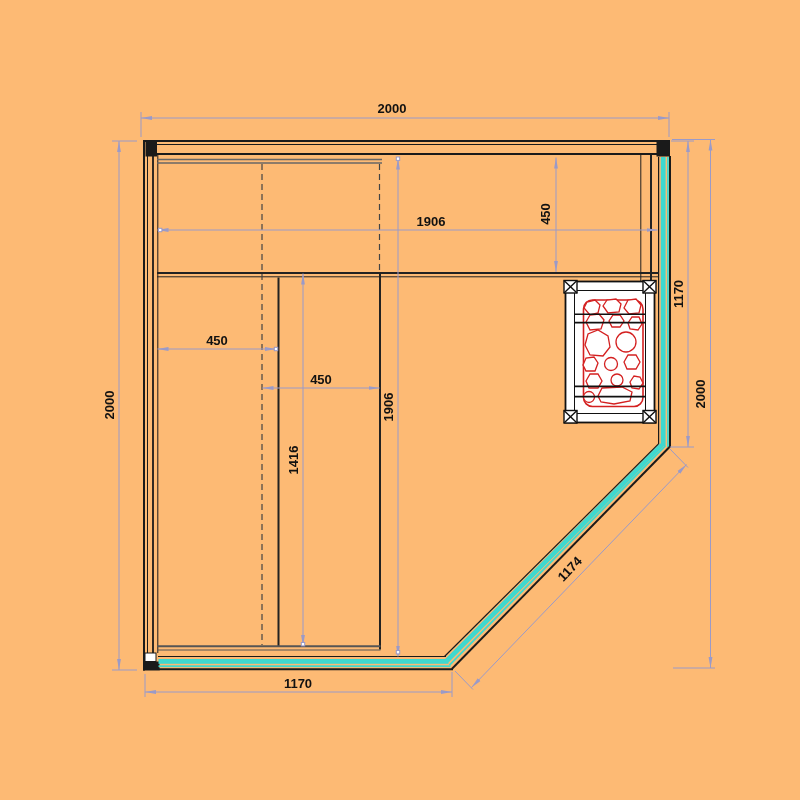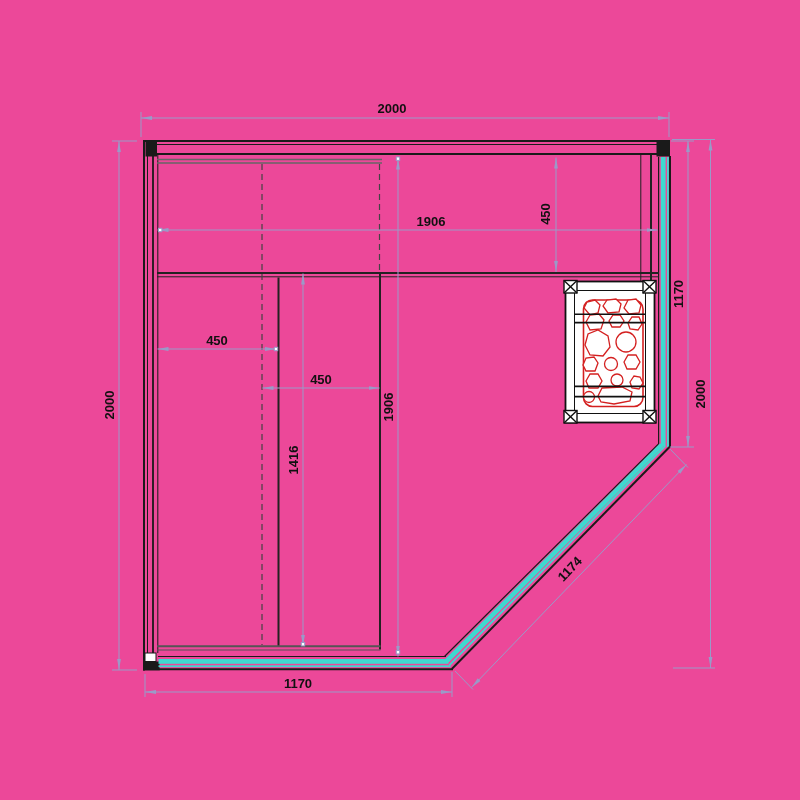--- a/index.html
+++ b/index.html
@@ -1,16 +1,16 @@
 <!DOCTYPE html>
 <html><head>
 <meta charset="utf-8">
 <style>
   html,body{margin:0;padding:0;background:#ffffff;}
-  .stage{width:800px;height:800px;position:relative;background:#ec4899;overflow:hidden;}
+  .stage{width:800px;height:800px;position:relative;background:#fdba74;overflow:hidden;}
   .dim-text{font:bold 13px "Liberation Sans","DejaVu Sans",sans-serif;fill:#111;stroke:none;}
   svg{display:block;}
 </style>
 </head>
 <body>
 
 <div class="stage">
 <svg width="800" height="800" viewBox="0 0 800 800">
   <defs>
     <marker id="aE" markerUnits="userSpaceOnUse" markerWidth="12" markerHeight="5" refX="11" refY="2.5" orient="auto">

